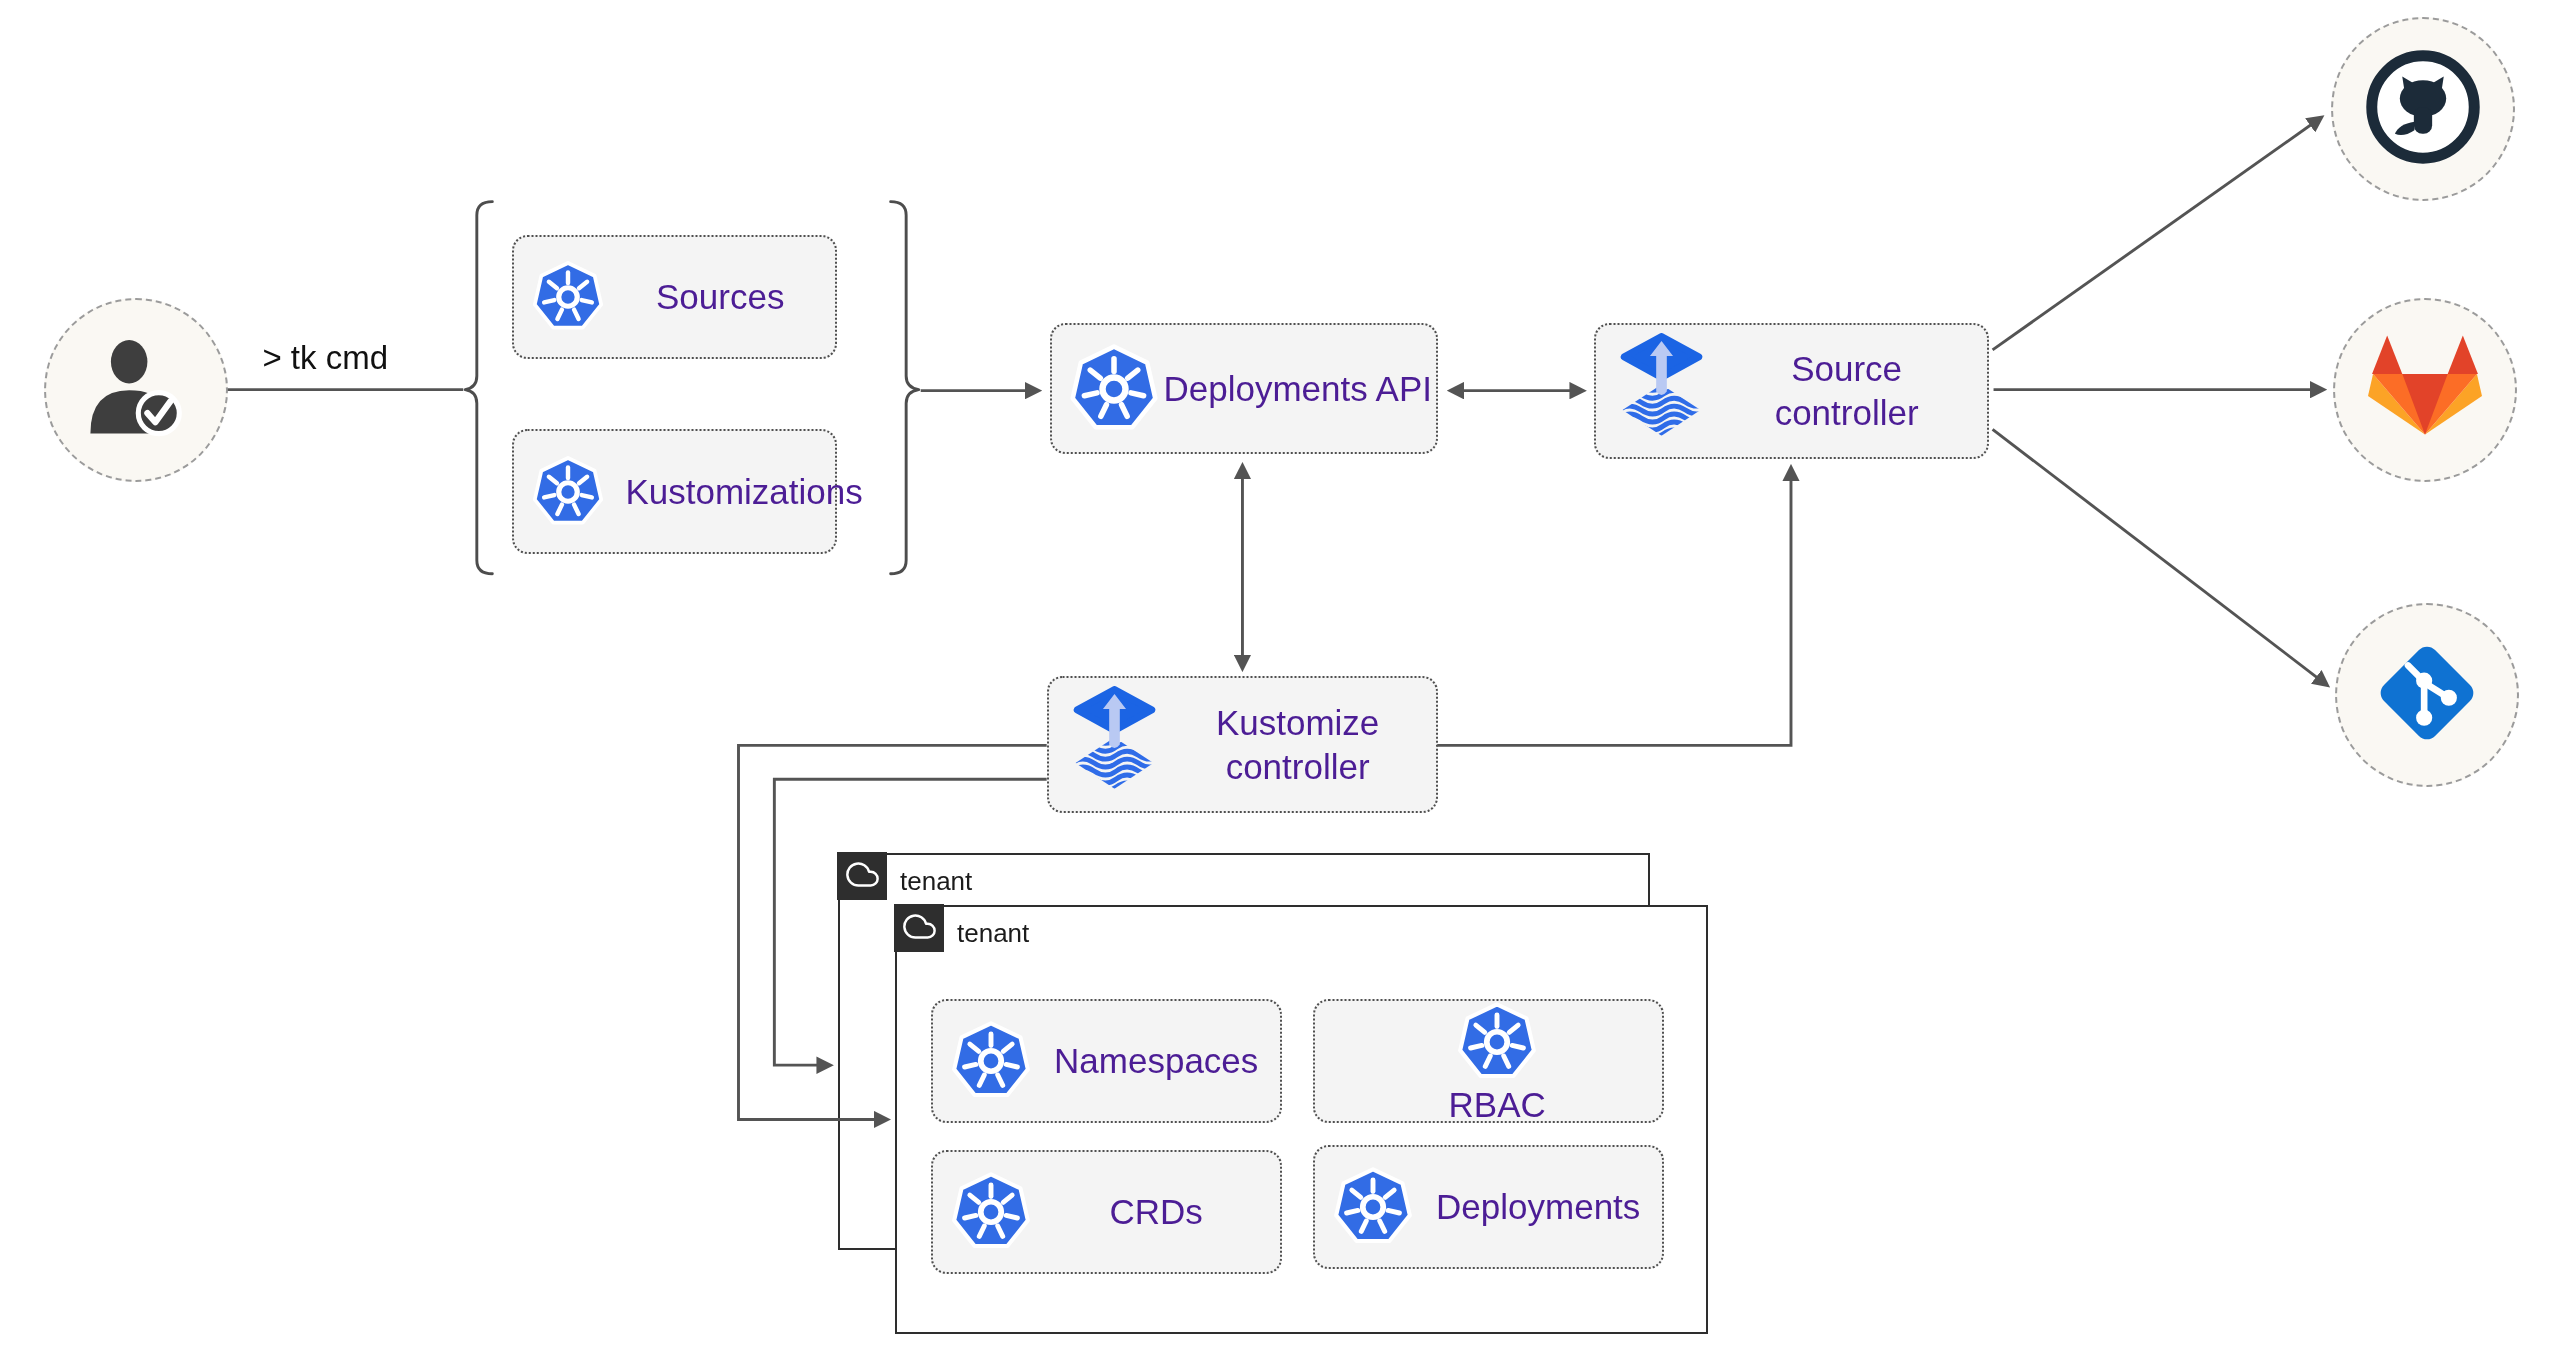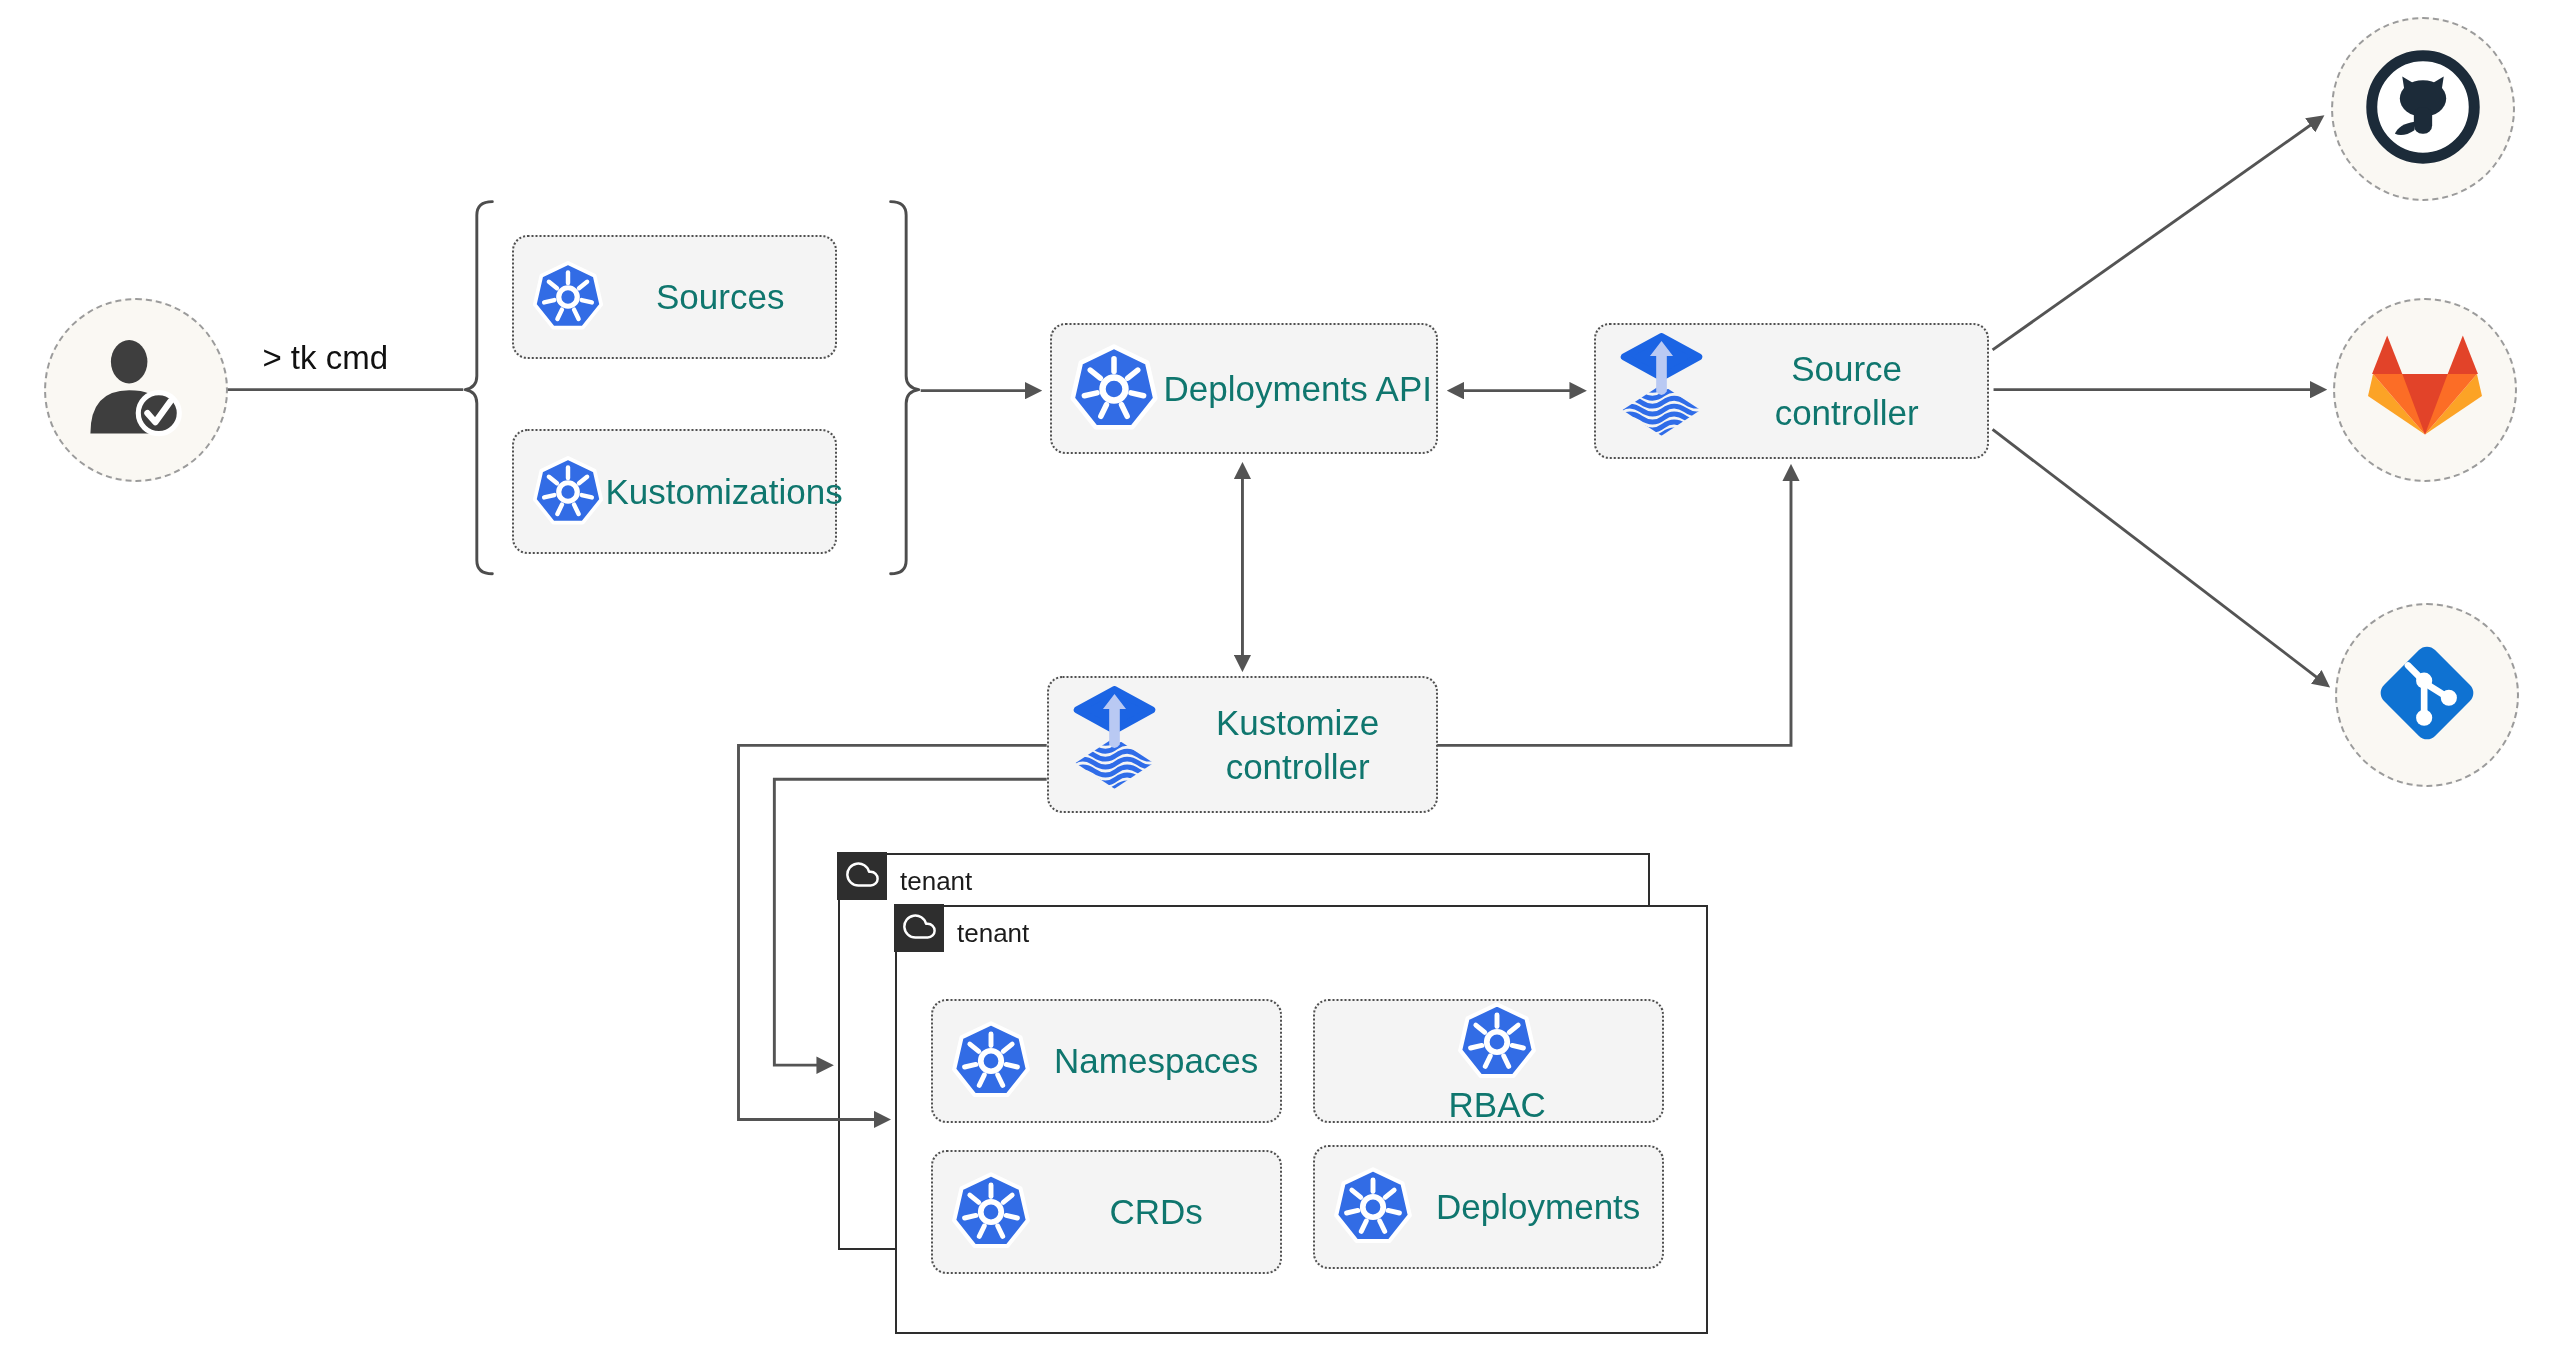--- a/index.html
+++ b/index.html
@@ -4,21 +4,21 @@
 <style>
   html,body{margin:0;padding:0;}
   body{
     width:2576px;height:1355px;background:#ffffff;position:relative;overflow:hidden;
     font-family:"Liberation Sans",sans-serif;
   }
   .node{
     position:absolute;background:#f4f4f4;border:2.4px dotted #4f4f4f;border-radius:15.5px;
     display:flex;align-items:center;box-sizing:border-box;z-index:20;
   }
-  .node .lbl{flex:1;text-align:center;font-size:35px;color:#0f766e;line-height:1.25;}
+  .node .lbl{flex:1;text-align:center;font-size:35px;color:#4c1d95;line-height:1.25;}
   .icon-slot{display:flex;align-items:center;justify-content:center;}
   .circle{
     position:absolute;width:184px;height:184px;border-radius:50%;
     background:#faf8f3;border:2.4px dashed #9b9b9b;box-sizing:border-box;
     display:flex;align-items:center;justify-content:center;z-index:20;
   }
   .window{position:absolute;background:#ffffff;border:2.9px solid #2e2e2e;box-sizing:border-box;}
   #back-window{left:838px;top:853px;width:812px;height:397px;z-index:5;}
   #front-window{left:895px;top:905px;width:813px;height:429px;z-index:6;}
   .tab{position:absolute;left:-2.9px;top:-2.9px;width:50px;height:48px;background:#2e2e2e;
@@ -209,21 +209,21 @@
 
 <div class="node" style="left:512px;top:235px;width:325px;height:124px;padding-left:17.4px;">
   <span class="icon-slot">
     <svg width="74" height="74" viewBox="0 0 76 76">
         <use href="#sym-k8s"></use>
       </svg>
   </span>
   <span class="lbl">Sources</span>
 </div>
 
-<div class="node" style="left:512px;top:429px;width:325px;height:125px;padding-left:17.4px;">
+<div class="node" style="left:512px;top:429px;width:325px;height:125px;padding-left:17.4px;gap:20px;">
   <span class="icon-slot">
     <svg width="74" height="74" viewBox="0 0 76 76">
         <use href="#sym-k8s"></use>
       </svg>
   </span>
   <span class="lbl">Kustomizations</span>
 </div>
 
 <div class="node" style="left:1050px;top:323px;width:388px;height:131px;padding-left:15.5px;">
   <span class="icon-slot">

